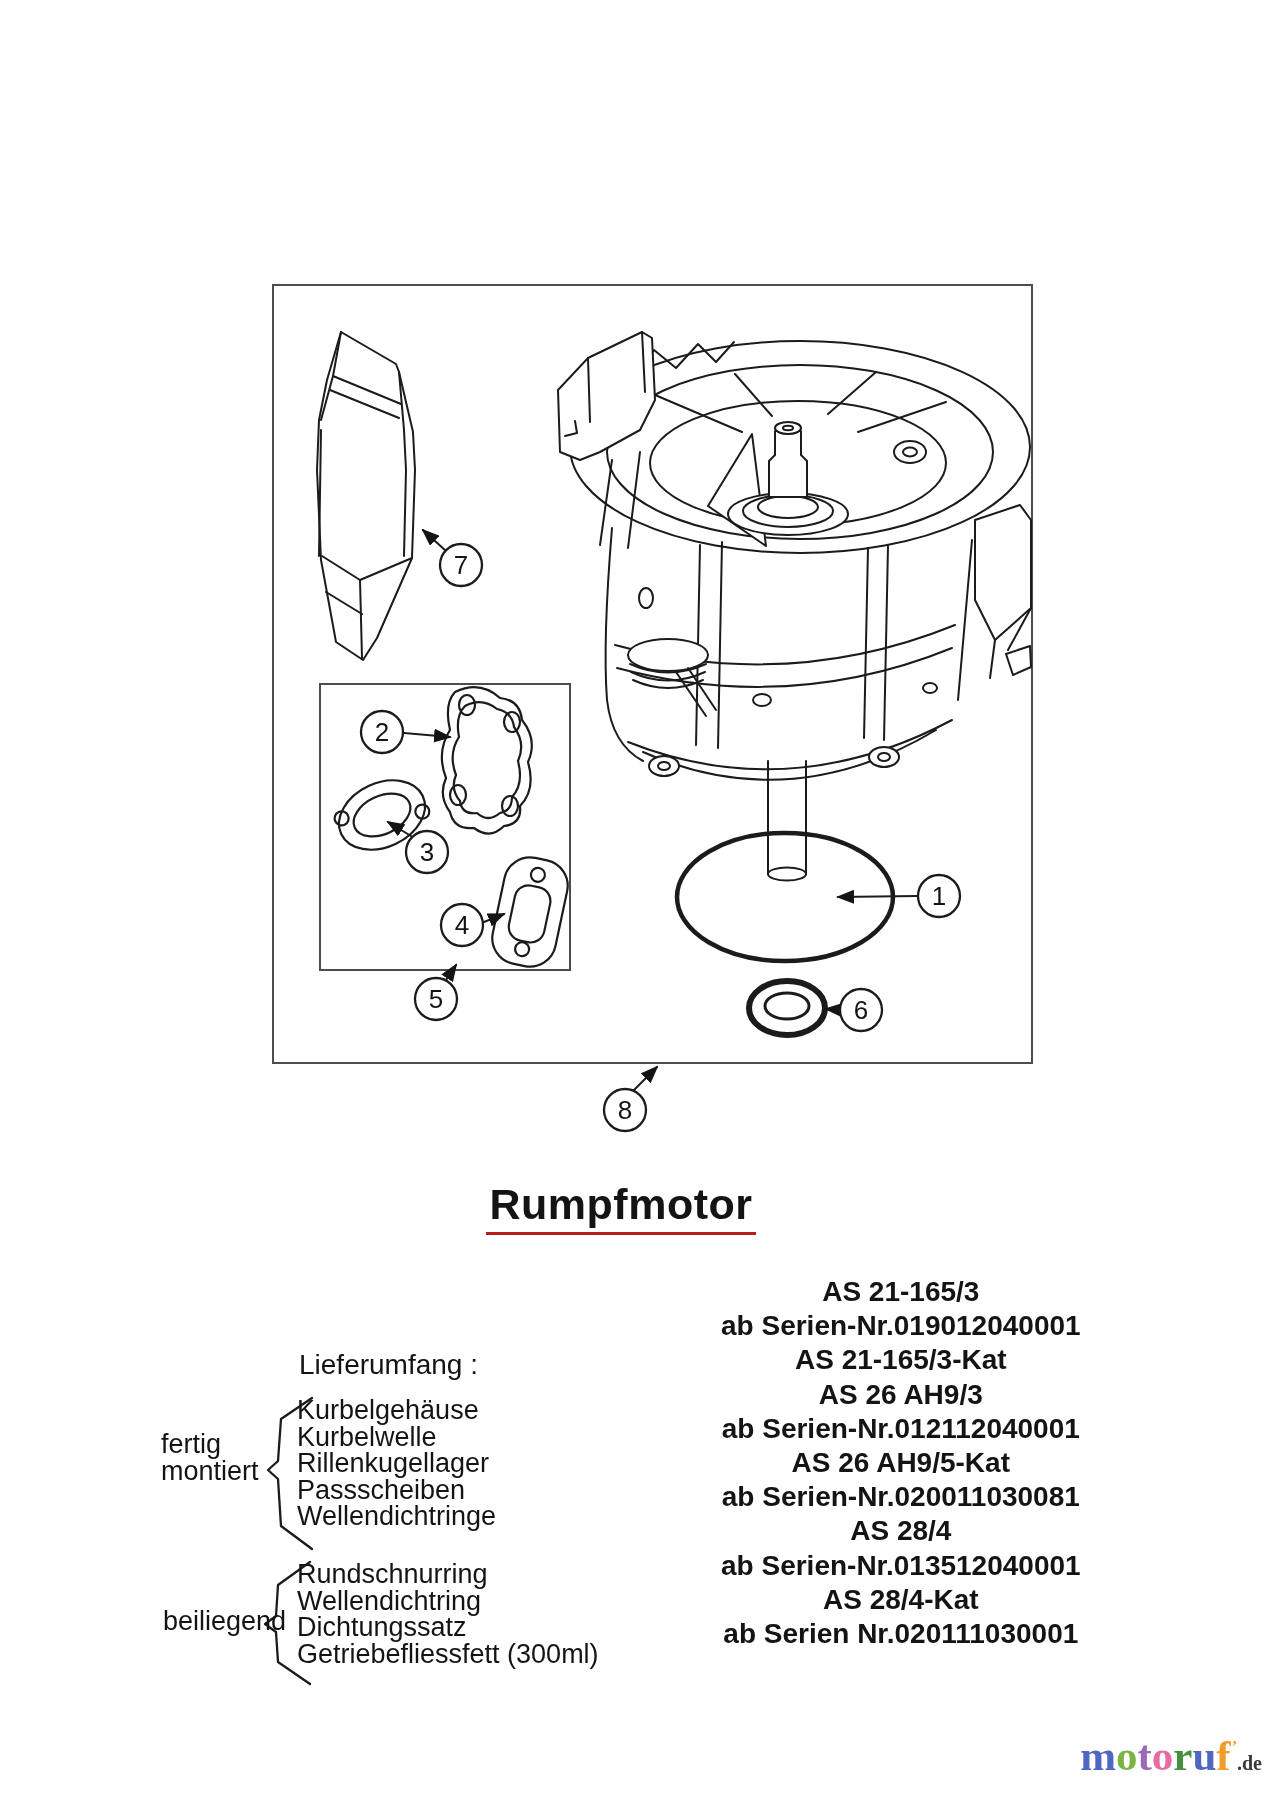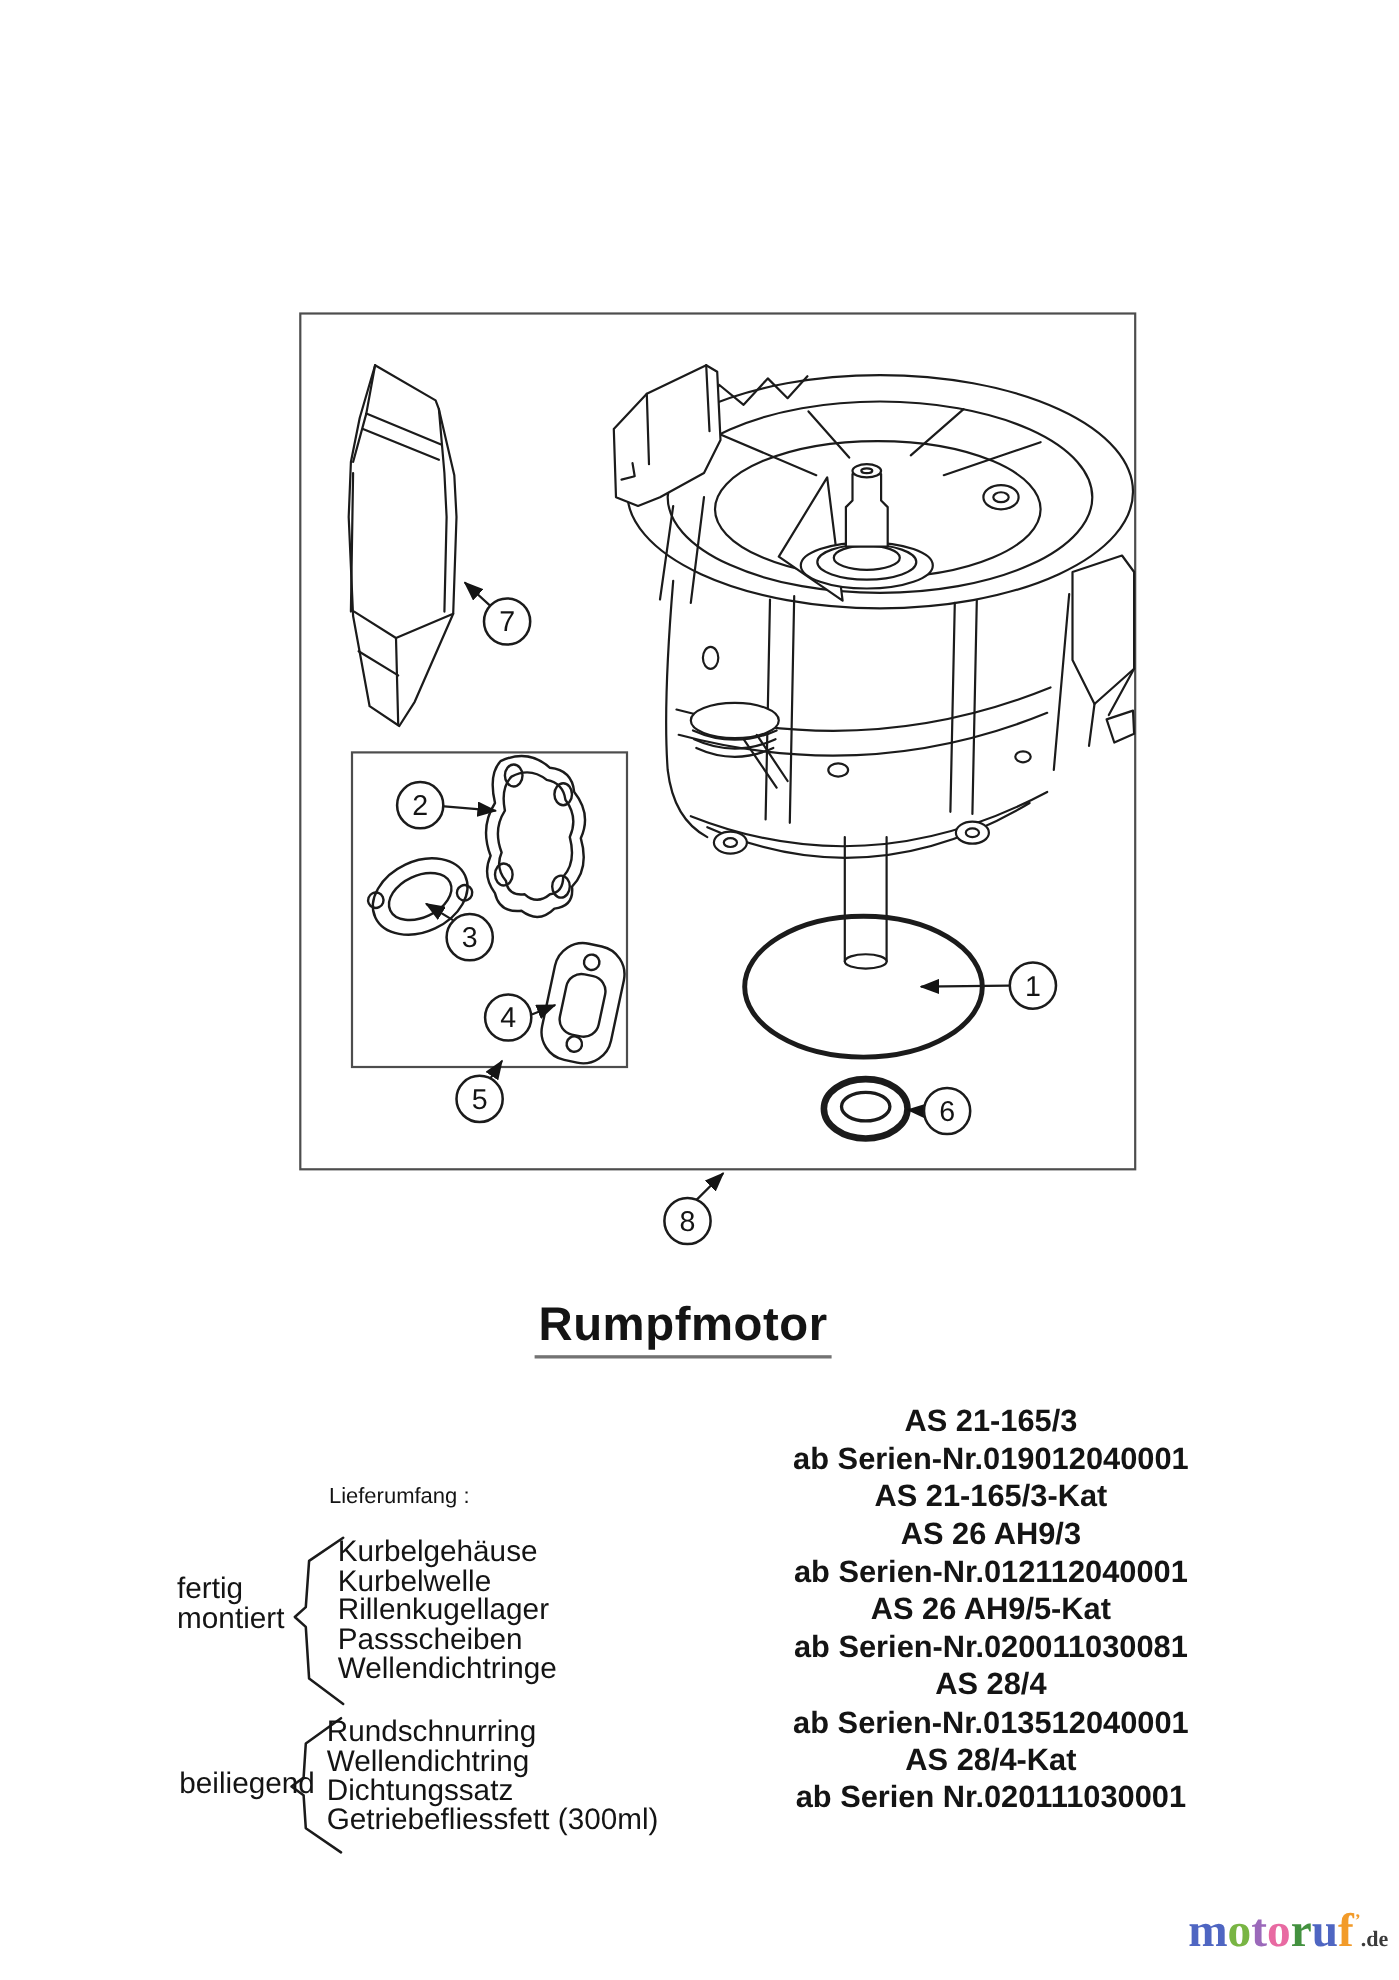--- a/index.html
+++ b/index.html
@@ -4,22 +4,22 @@
 <style>
   html,body { margin:0; padding:0; background:#ffffff; }
   #page {
     position:relative; width:1272px; height:1800px; background:#fff;
     font-family:"Liberation Sans", sans-serif; color:#141414; overflow:hidden;
   }
   #art { position:absolute; left:0; top:0; }
   .co { font:26px "Liberation Sans", sans-serif; fill:#141414; text-anchor:middle; }
   .abs { position:absolute; white-space:nowrap; }
   .title { font-size:43px; font-weight:bold; letter-spacing:0.5px; }
-  .title span { display:inline-block; border-bottom:3px solid #737373; padding:0 4px 3px 4px; }
-  .heading { font-size:20px; }
+  .title span { display:inline-block; border-bottom:3px solid #b91c1c; padding:0 4px 3px 4px; }
+  .heading { font-size:28px; }
   .list { font-size:27px; line-height:26.5px; }
   .grouplabel { font-size:27px; line-height:26.5px; }
   .models { font-size:28px; font-weight:bold; line-height:34.2px; }
   .logo { font-family:"Liberation Serif", serif; font-weight:bold; font-size:43px; line-height:1; }
   .logo .de { font-size:20px; color:#3a3a3a; font-weight:bold; }
   .logo .tick { font-size:16px; vertical-align:18px; margin-left:1px; }
 </style>
 </head>
 <body>
 
@@ -158,21 +158,21 @@
 
   <div class="abs title" style="left:371px; top:1180px; width:500px; text-align:center;"><span>Rumpfmotor</span></div>
 
   <div class="abs heading" style="left:299px; top:1349px;">Lieferumfang :</div>
 
   <div class="abs grouplabel" style="left:161px; top:1431px;">
     <div>fertig</div>
     <div>montiert</div>
   </div>
 
-  <div class="abs list" style="left:297px; top:1397px;margin-left:10px;">
+  <div class="abs list" style="left:297px; top:1397px;">
     <div>Kurbelgehäuse</div>
     <div>Kurbelwelle</div>
     <div>Rillenkugellager</div>
     <div>Passscheiben</div>
     <div>Wellendichtringe</div>
   </div>
 
   <div class="abs grouplabel" style="left:129px; top:1608px;margin-left:34px;">beiliegend</div>
 
   <div class="abs list" style="left:297px; top:1561px;">

